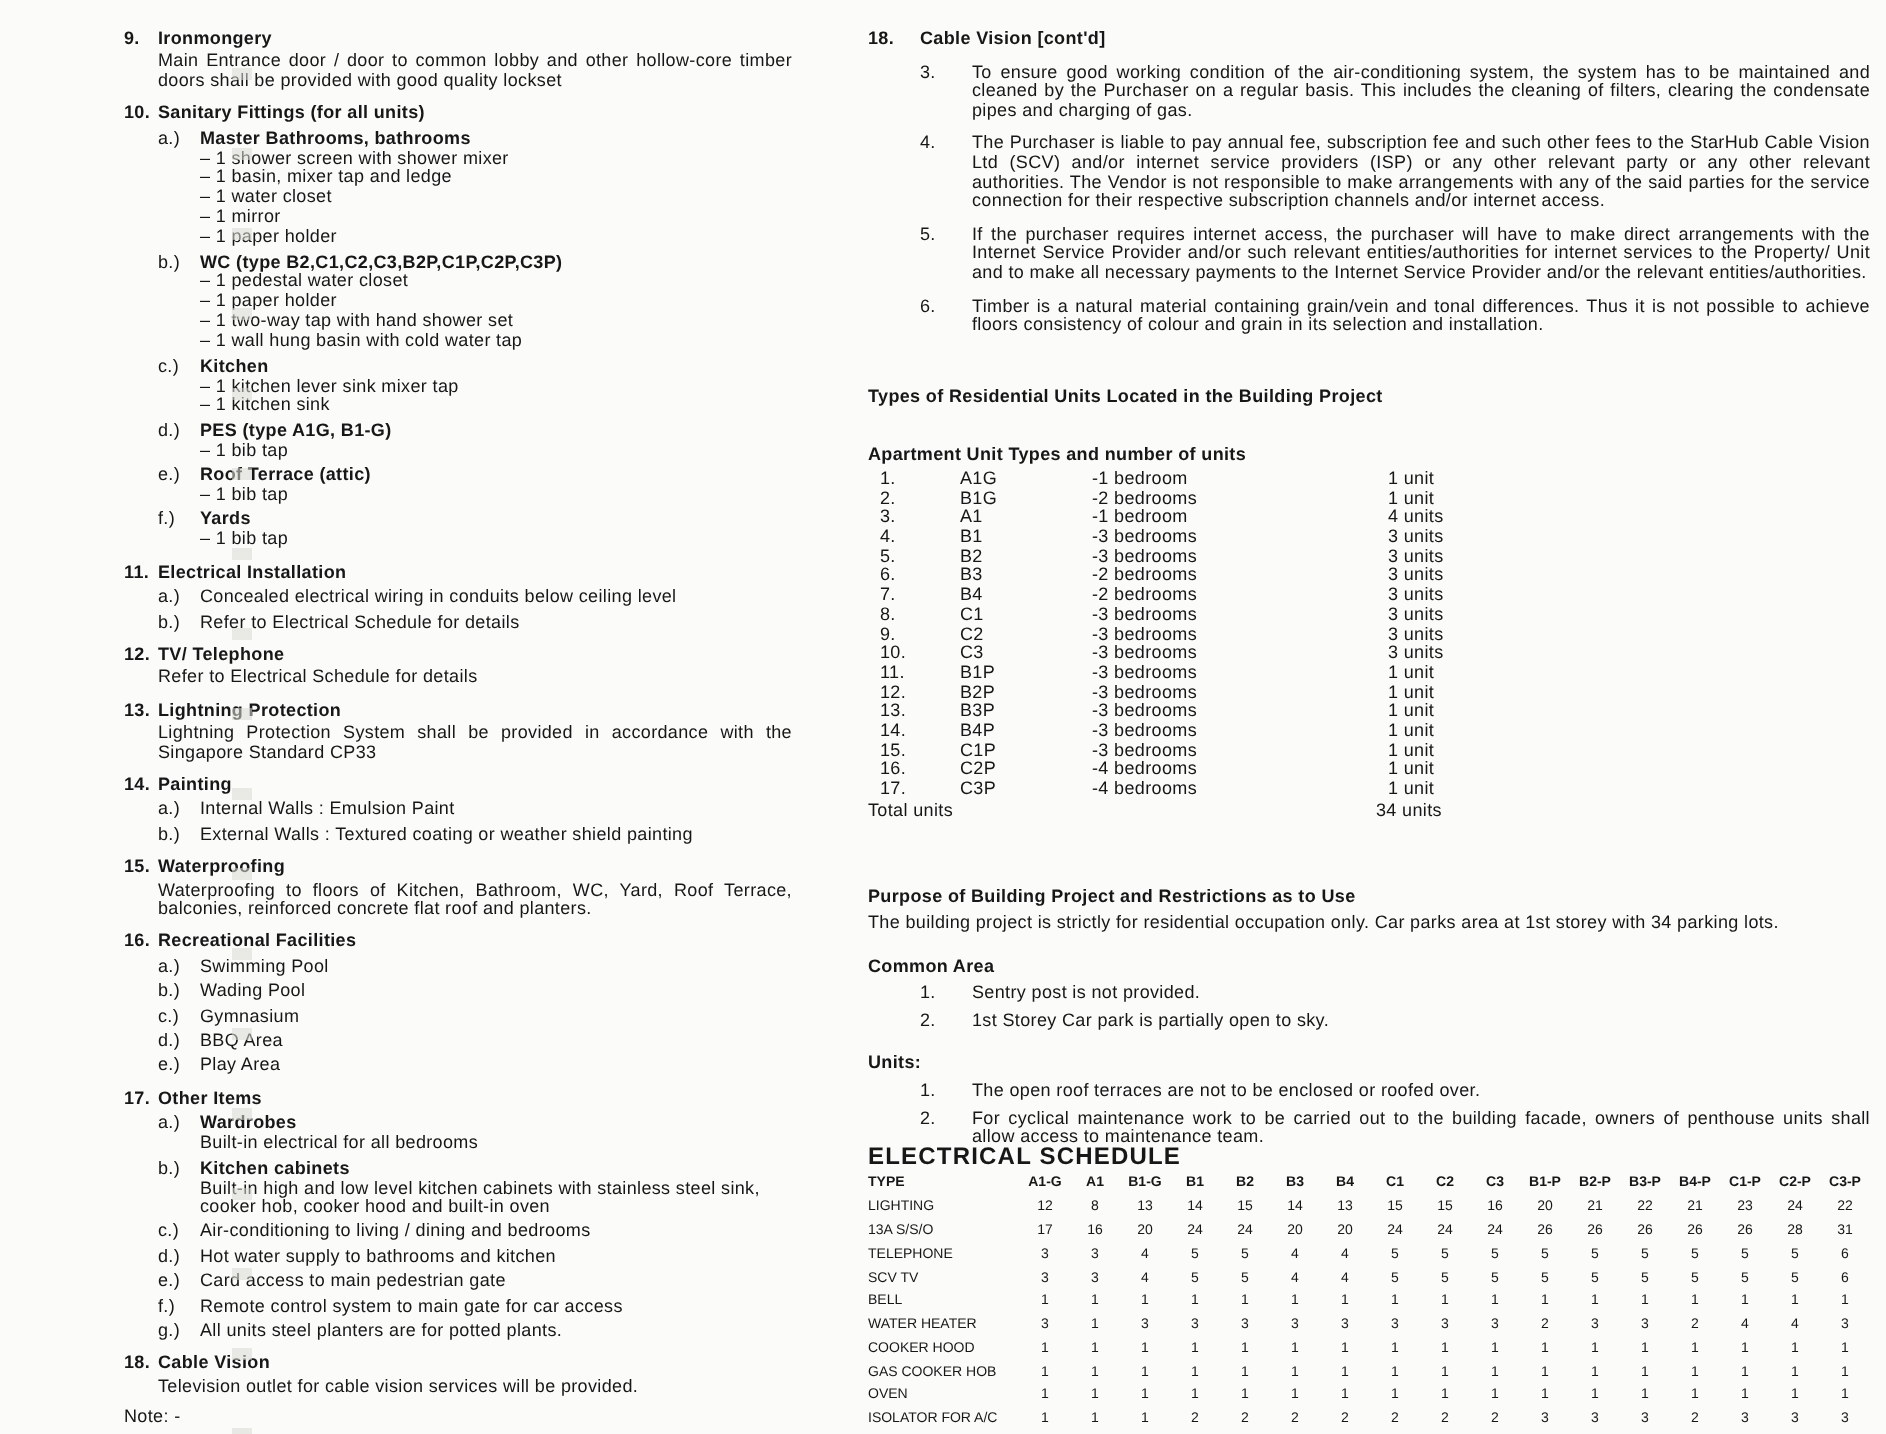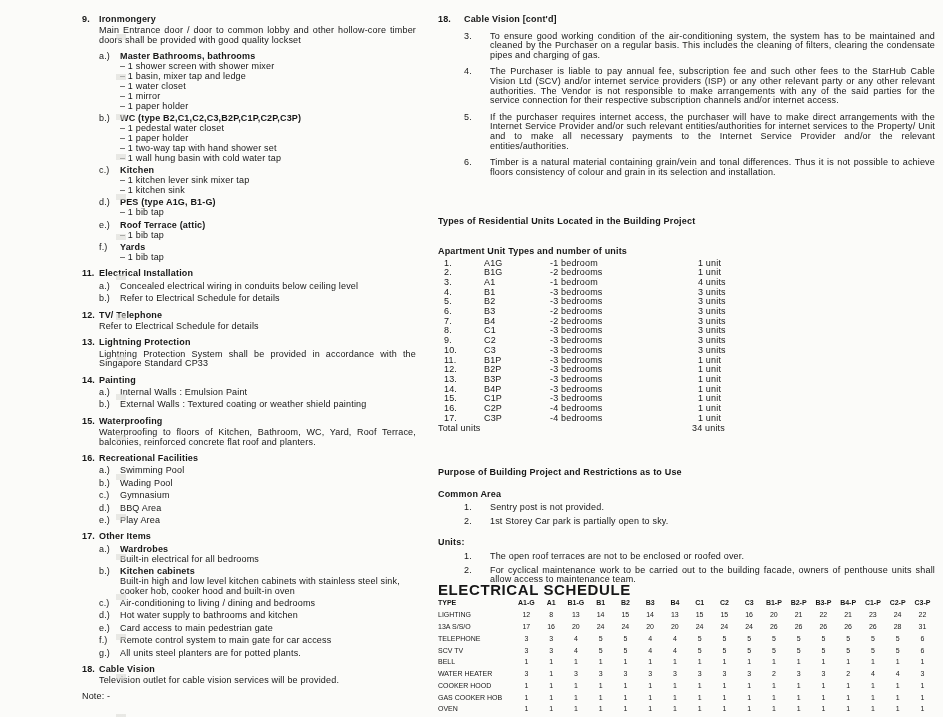--- a/index.html
+++ b/index.html
@@ -6,22 +6,22 @@
   body{
     width:943px;height:717px;overflow:hidden;
     background:#fbfbf9;
     font-family:"Liberation Sans",sans-serif;
     color:#171717;
     -webkit-font-smoothing:antialiased;
   }
   .page{
     position:relative;box-sizing:border-box;
     width:943px;height:717px;
-    padding:15px 8px 0 82px;
-    display:flex;gap:22px;
+    padding:15px 8px 0 62px;
+    display:flex;gap:38px;
     font-size:9px;line-height:9.4px;letter-spacing:.18px;
   }
   .binding{position:absolute;left:116px;top:0;bottom:0;width:10px;
     background:repeating-linear-gradient(180deg,transparent 0 34px,#d9d9d4 34px 40px);opacity:.55}
   .col-left{flex:0 0 334px;min-width:0}
   .col-right{flex:1;min-width:0;line-height:9.6px}
 
   
   .sec{margin-top:7px}
   .sec:first-child{margin-top:0}
@@ -35,31 +35,31 @@
   .dash-item{margin-top:.5px}
   .note-label{margin-top:6px}
 
   
   .r-sec-h{font-weight:700}
   .r-sec-h .num{display:inline-block;width:26px}
   .num-item{display:flex;margin:7px 0 0 26px}
   .ni-num{flex:0 0 26px}
   .ni-text{flex:1;margin:0;text-align:justify}
   .r-head{font-weight:700;margin:0}
-  .mt-xl{margin-top:40px}
+  .mt-xl{margin-top:26px}
   .mt-lg{margin-top:34px}
   .mt-md{margin-top:12px}
   .apt-sub{font-weight:700;margin:20px 0 2px}
   .apt-row{display:grid;grid-template-columns:40px 66px 148px 1fr;padding-left:6px;line-height:9.7px}
   .apt-total{display:grid;grid-template-columns:254px 1fr;padding-left:0;margin-top:1px}
   .r-para{margin:3px 0 0;text-align:justify}
   .ca-item{display:flex;margin:4px 0 0 26px}
 
   
-  .es-head{font-weight:700;font-size:15px;letter-spacing:.6px;margin:0}
+  .es-head{font-weight:700;font-size:12px;letter-spacing:.6px;margin:0}
   .etable{width:100%;border-collapse:collapse;margin-top:4px;table-layout:fixed}
   .etable th,.etable td{
     font-size:7px;letter-spacing:0;padding:0 0 2.2px 0;
     text-align:center;font-weight:400;white-space:nowrap;overflow:hidden
   }
   .etable th{font-weight:700}
   .etable .rlabel,.etable th.type{text-align:left;width:76px}
 </style>
 </head>
 <body>
@@ -72,20 +72,23 @@
       <div class="sec">
         <div class="sec-h">
           <span class="num">9.</span><span>Ironmongery</span>
         </div>
 
           <p class="para">Main Entrance door / door to common lobby and other hollow-core timber doors shall be provided with good quality lockset</p>
 
       </div>
 
       <div class="sec">
+        <div class="sec-h">
+          <span class="num">10.</span><span>Sanitary Fittings (for all units)</span>
+        </div>
 
           <div class="sub">
             <span class="sub-label">a.)</span>
             <div class="sub-body">
               <div class="sub-title">Master Bathrooms, bathrooms</div>
 
                 <div class="dash-item">– 1 shower screen with shower mixer</div>
 
                 <div class="dash-item">– 1 basin, mixer tap and ledge</div>
 
@@ -519,20 +522,21 @@
         <span>-4 bedrooms</span>
         <span>1 unit</span>
       </div>
 
     <div class="apt-total">
       <span>Total units</span>
       <span>34 units</span>
     </div>
 
     <div class="r-head mt-lg">Purpose of Building Project and Restrictions as to Use</div>
+    <p class="r-para">The building project is strictly for residential occupation only. Car parks area at 1st storey with 34 parking lots.</p>
 
     <div class="r-head mt-md">Common Area</div>
 
       <div class="ca-item">
         <span class="ni-num">1.</span>
         <p class="ni-text">Sentry post is not provided.</p>
       </div>
 
       <div class="ca-item">
         <span class="ni-num">2.</span>

